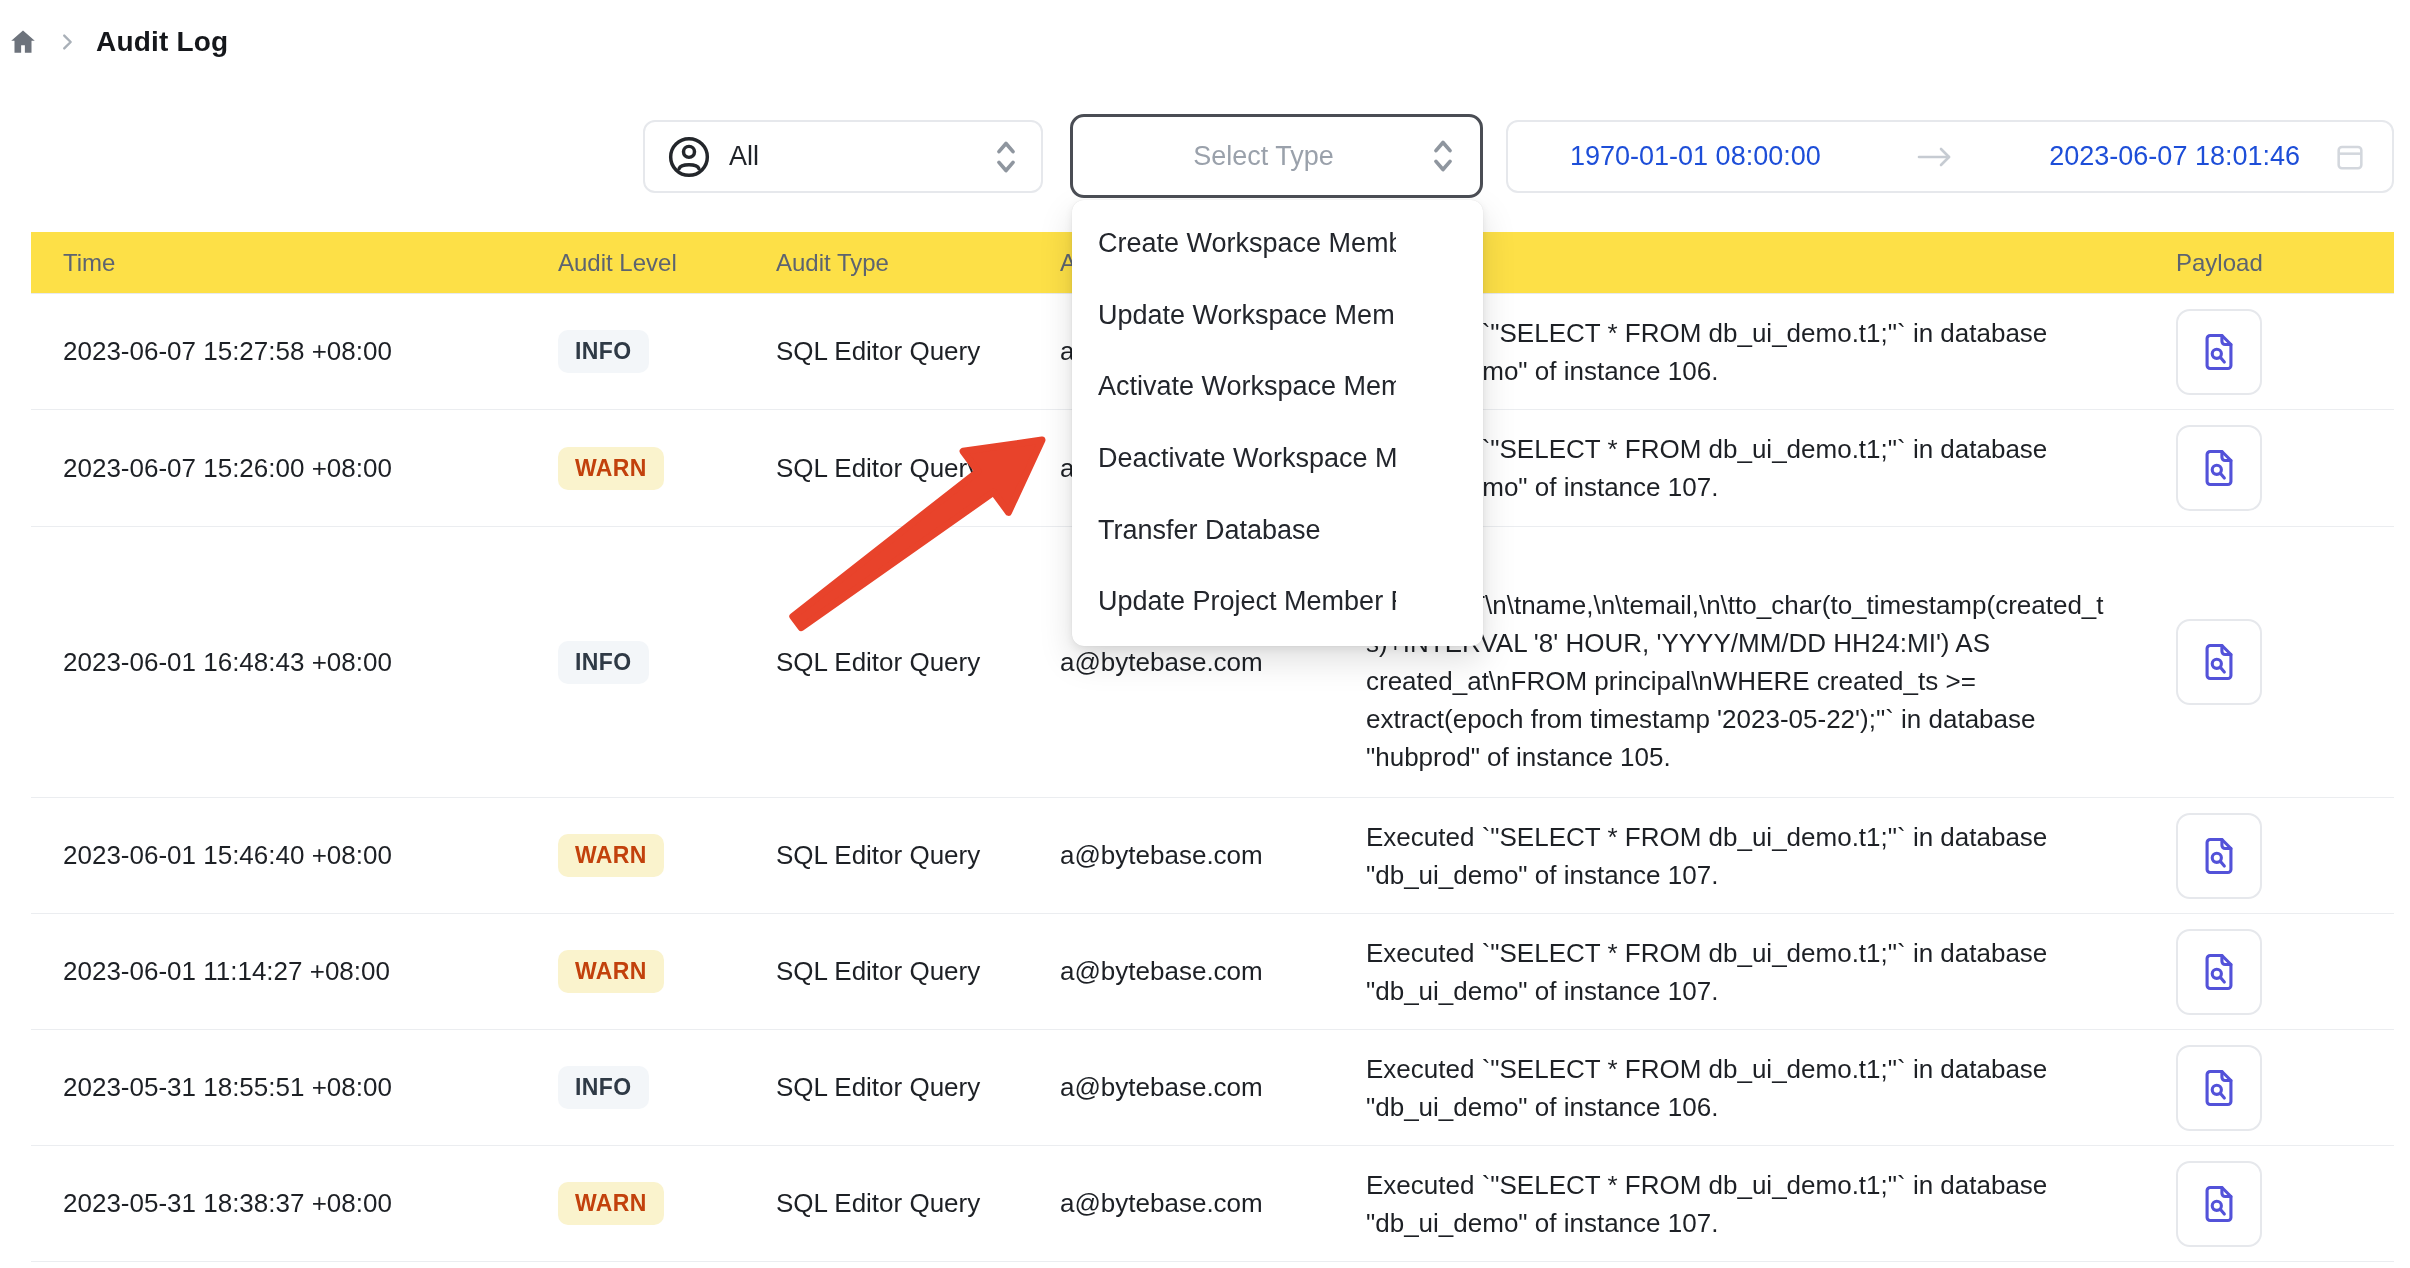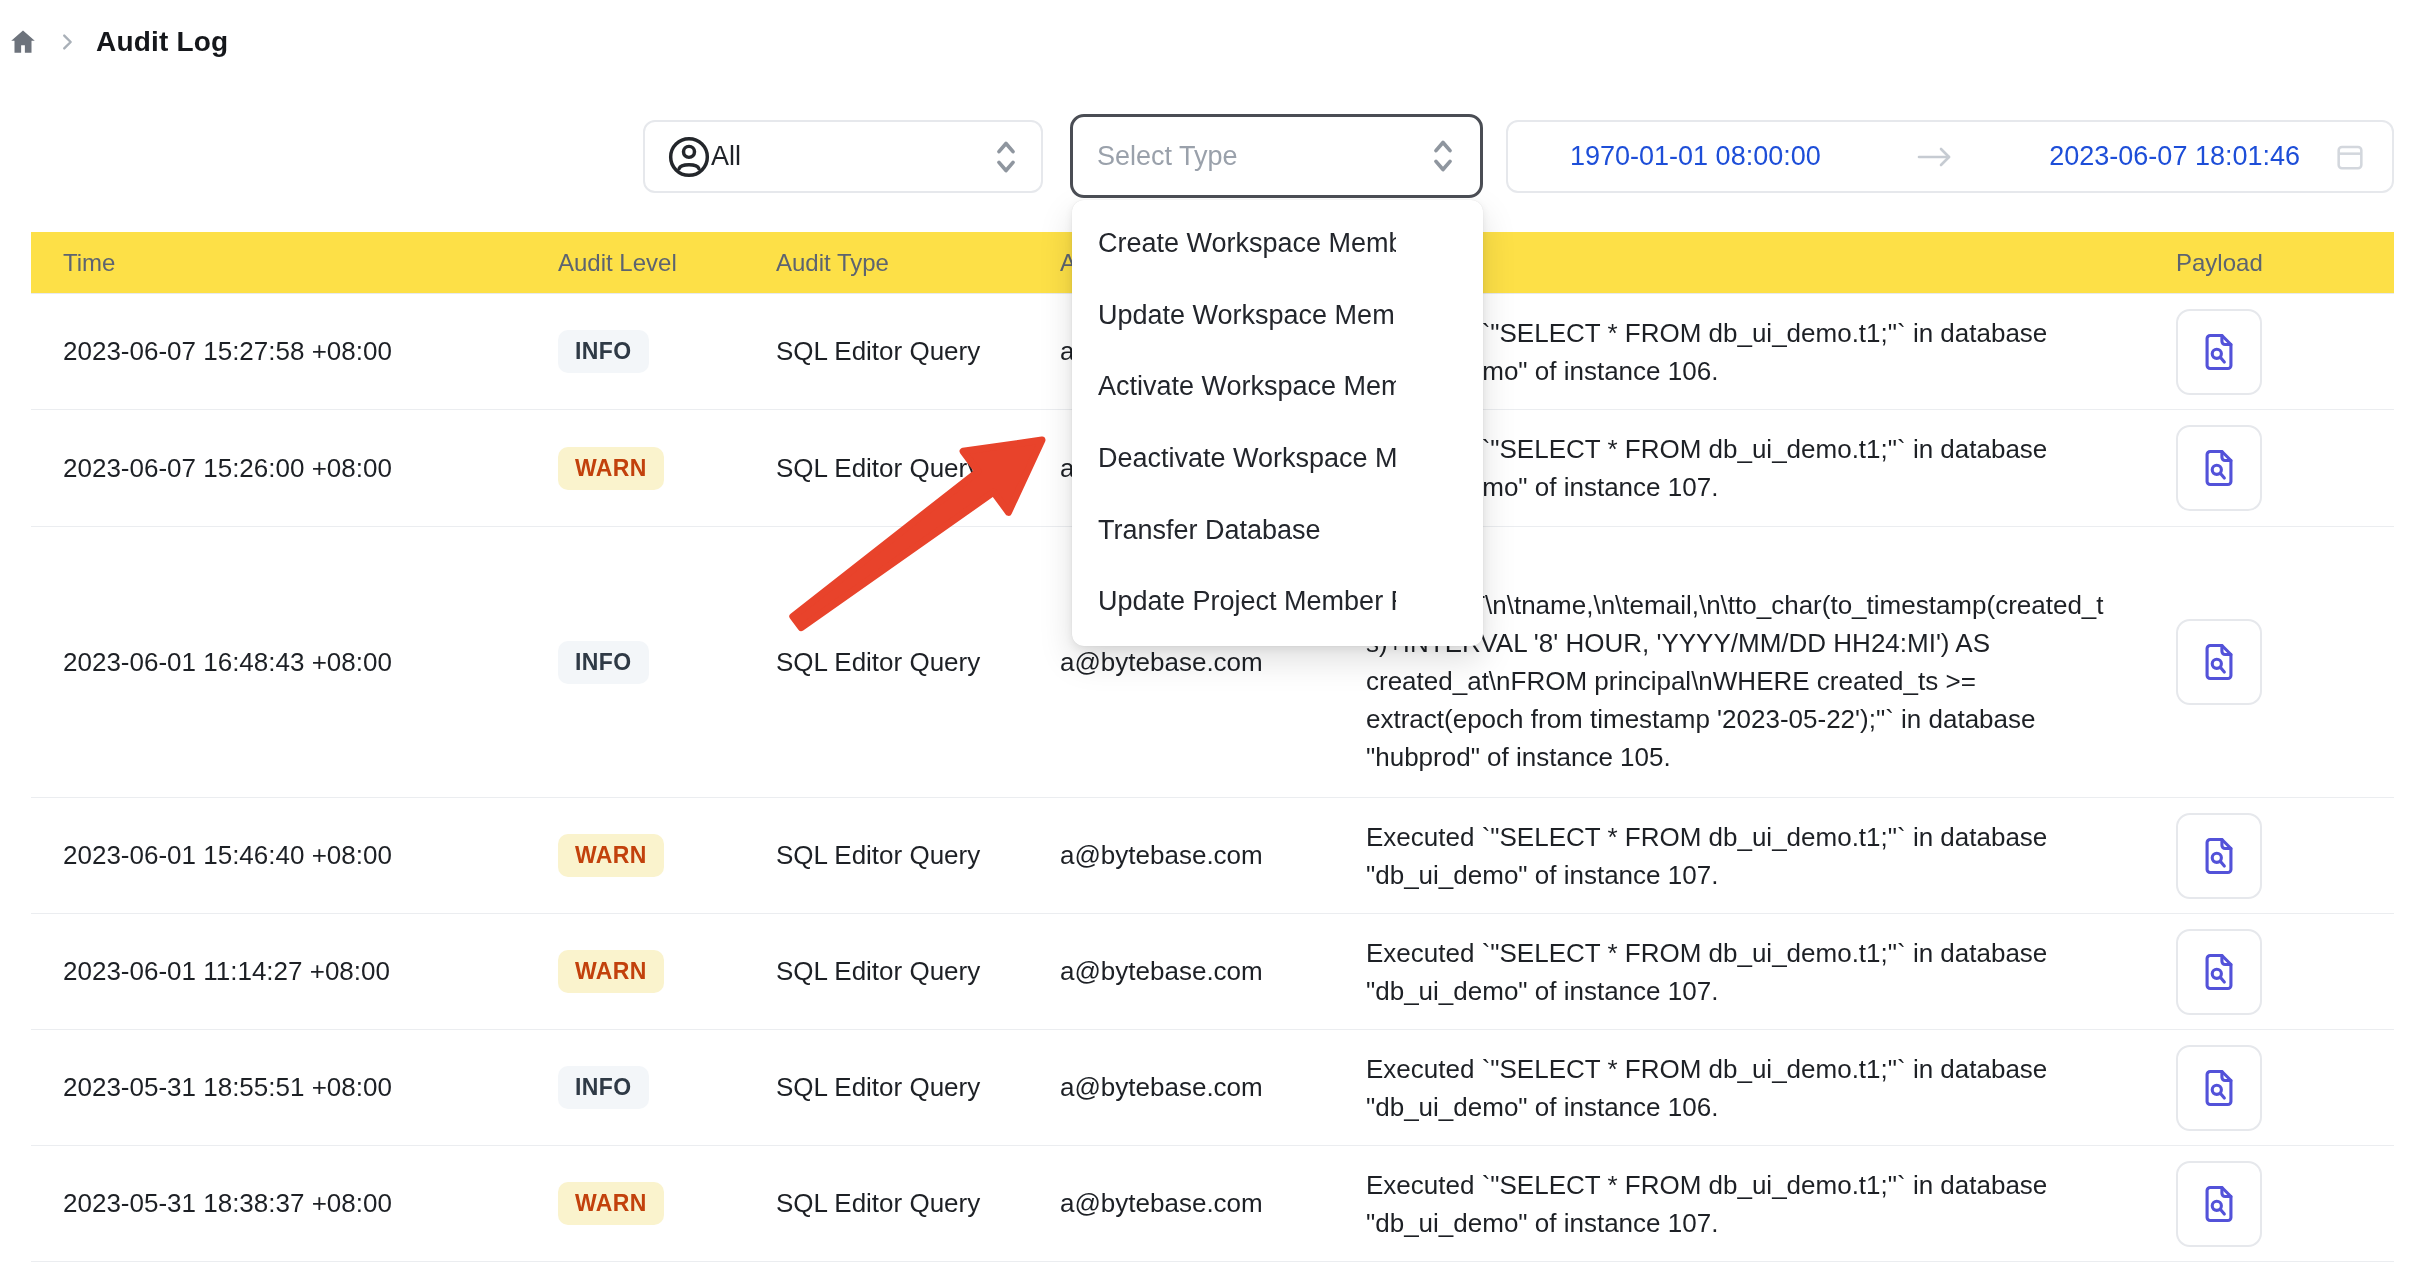--- a/index.html
+++ b/index.html
@@ -10,25 +10,25 @@
     font-family:"Liberation Sans","DejaVu Sans",sans-serif;
   }
 
   
   .breadcrumb { position:absolute; left:8px; top:26px; display:flex; align-items:center; gap:18px; }
   .crumb-title { font-size:28px; font-weight:600; color:#15171b; letter-spacing:.2px; }
 
   
   .ctl { position:absolute; background:#fff; display:flex; align-items:center; }
   .actor-select { left:643px; top:120px; width:400px; height:73px;
-    border:2px solid #e6e8ec; border-radius:12px; padding:0 22px; }
+    border:2px solid #e6e8ec; border-radius:12px; padding:0 22px; gap:18px; }
   .actor-select .lbl { flex:1; font-size:27px; color:#1f2228; }
 
   .type-select { left:1070px; top:114px; width:413px; height:84px; z-index:26;
-    border:3.5px solid #4a4d54; border-radius:14px; padding:0 24px; }
+    border:3.5px solid #4a4d54; border-radius:14px; padding:0 24px;text-align:center; }
   .type-select .ph { flex:1; font-size:27px; color:#9aa1ab; }
 
   .date-range { left:1506px; top:120px; width:888px; height:73px;
     border:2px solid #e6e8ec; border-radius:12px; padding:0 26px; font-size:27px; color:#1d4ed8; }
   .date-range .dt-start { margin-left:36px; }
   .date-range .range-arrow { margin:0 auto; }
   .date-range .dt-end { margin-right:34px; }
 
   
   .type-menu { position:absolute; left:1072px; top:200px; width:411px; z-index:25;

